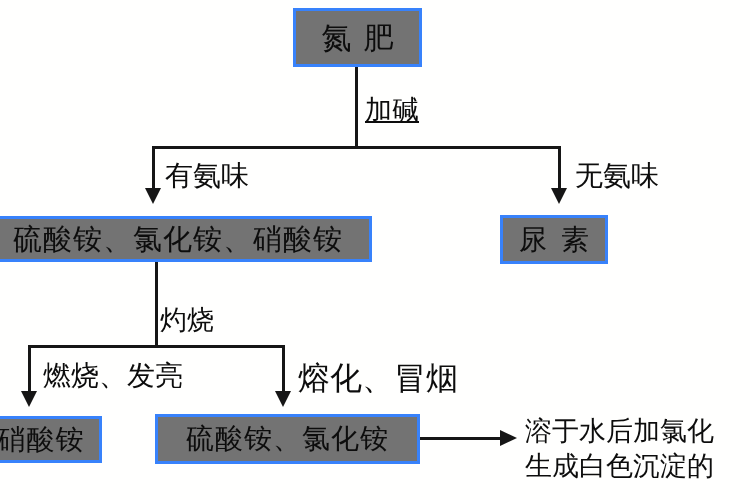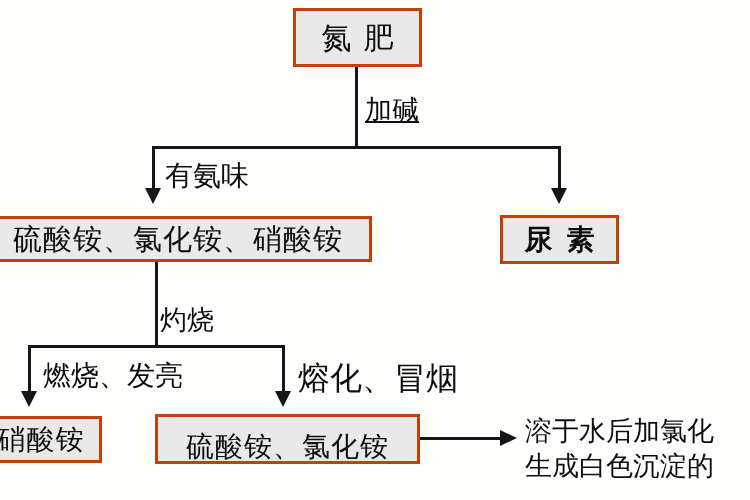--- a/index.html
+++ b/index.html
@@ -13,42 +13,42 @@
     height: 500px;
     background: #fbfbf9;
     overflow: hidden;
     font-family: "DejaVu Sans", "Liberation Sans", sans-serif;
     filter: contrast(1.04);
   }
   
   .box {
     position: absolute;
     box-sizing: border-box;
-    border: 3px solid #c2410c;
-    background: #e5e5e5;
+    border: 3px solid #3b82f6;
+    background: #737373;
     display: flex;
     align-items: center;
     justify-content: center;
     color: #111111;
     letter-spacing: 1px;
     white-space: nowrap;
   }
   .box-inner {
     display: block;
     line-height: 1;
   }
   #box-fertilizer      { left: 293px; top: 8px;   width: 129px; height: 59px; font-size: 30px; }
   #box-fertilizer .box-inner { letter-spacing: 12px; padding-left: 12px; }
 
   #box-ammonium-salts  { left: -16px; top: 216px; width: 388px; height: 46px; font-size: 29px; }
-  #box-urea            { left: 500px; top: 215px; width: 119px; height: 49px; font-size: 28px; font-weight: bold; }
+  #box-urea            { left: 500px; top: 215px; width: 108px; height: 49px; font-size: 28px; }
   #box-urea .box-inner { letter-spacing: 14px; padding-left: 14px; }
 
   #box-ammonium-nitrate{ left: -20px; top: 416px; width: 122px; height: 47px; font-size: 28px; }
-  #box-sulfate-chloride{ left: 155px; top: 414px; width: 265px; height: 50px; font-size: 28px; align-items: flex-end; }
+  #box-sulfate-chloride{ left: 155px; top: 414px; width: 265px; height: 50px; font-size: 28px; }
 
   
   .vline {
     position: absolute;
     width: 3px;
     background: #1a1a1a;
   }
   .hline {
     position: absolute;
     height: 3px;
@@ -110,20 +110,21 @@
   <div class="edge-label" id="label-add-alkali">加碱</div>
 
   <div class="hline" style="left:152px; top:146px; width:409px;"></div>
 
   <div class="vline" style="left:152px; top:146px; height:46px;"></div>
   <div class="arrow-down" style="left:145px; top:188px;"></div>
   <div class="edge-label" id="label-has-ammonia">有氨味</div>
 
   <div class="vline" style="left:558px; top:146px; height:46px;"></div>
   <div class="arrow-down" style="left:551px; top:188px;"></div>
+  <div class="edge-label" id="label-no-ammonia">无氨味</div>
 
   <div class="box" id="box-ammonium-salts">
     <span class="box-inner">硫酸铵、氯化铵、硝酸铵</span>
   </div>
 
   <div class="box" id="box-urea">
     <span class="box-inner">尿素</span>
   </div>
 
   <div class="vline" style="left:155px; top:262px; height:84px;"></div>

